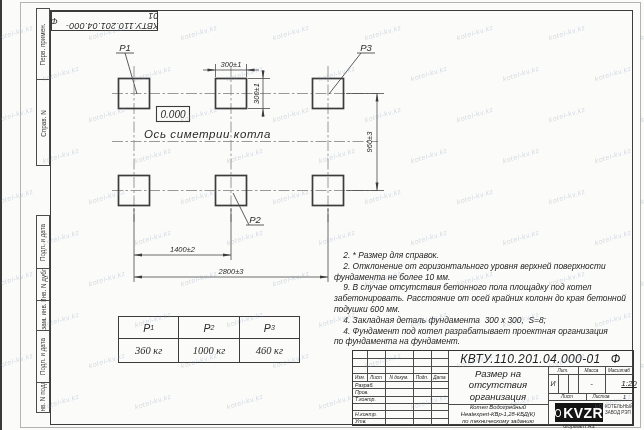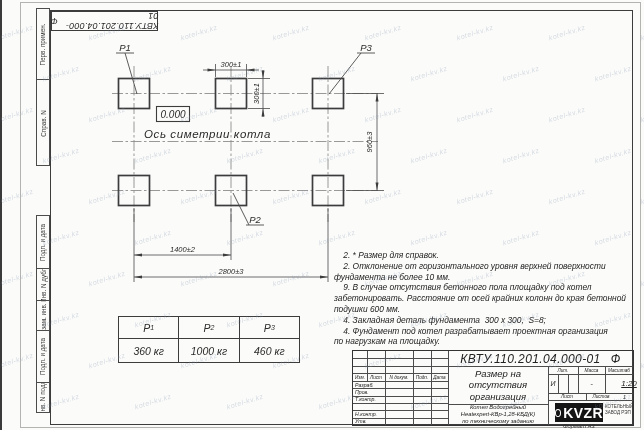--- a/index.html
+++ b/index.html
@@ -25,21 +25,21 @@
   #notes{position:absolute;left:334px;top:250px;width:298px;font-style:italic;
          font-size:8.4px;line-height:10.8px;color:#222;}
   #notes div{white-space:pre-wrap;}
   
   #load-table{position:absolute;left:118px;top:316px;width:180px;border:1.6px solid #3c3c3c;
               font-style:italic;background:transparent;}
   .pt-row{display:flex;}
   .pt-cell{flex:1;border-right:1px solid #3c3c3c;display:flex;align-items:center;justify-content:center;}
   .pt-cell:last-child{border-right:none;}
   .pt-head .pt-cell{height:21px;border-bottom:1px solid #3c3c3c;font-size:10.5px;}
-  .pt-vals .pt-cell{height:23px;font-size:10.5px;}
+  .pt-vals .pt-cell{height:23px;font-size:10.5px;font-family:Liberation Serif, serif;}
   .pt-head sub{font-size:7px;}
   
   #title-block{position:absolute;left:352px;top:350px;width:280px;height:74px;border:1.6px solid #333;
                box-sizing:content-box;background:transparent;}
   .tbl{position:absolute;background:#4c4c4c;}
   .tbc{position:absolute;display:flex;align-items:center;justify-content:center;overflow:hidden;
        font-style:italic;color:#222;}
   #tb-docnum{font-size:12px;letter-spacing:.4px;gap:10px;}
   .tb-title-line{font-size:9.5px;line-height:11.5px;}
   .tb-sub-line{font-size:5.8px;line-height:6.8px;}
@@ -180,21 +180,21 @@
 
   <div id="notes">
     <div>    2. * Размер для справок.</div>
     <div>    2. Отклонение от горизонтального уровня верхней поверхности</div>
     <div>фундамента не более 10 мм.</div>
     <div>    9. В случае отсутствия бетонного пола площадку под котел</div>
     <div>забетонировать. Расстояние от осей крайних колонн до края бетонной</div>
     <div>подушки 600 мм.</div>
     <div>    4. Закладная деталь фундамента  300 х 300,  S=8;</div>
     <div>    4. Фундамент под котел разрабатывает проектная организация</div>
-    <div>по нагрузкам на площадку.</div>
+    <div>по фундамента на фундамент.</div>
   </div>
 
   <div id="load-table">
     <div class="pt-row pt-head">
       <div class="pt-cell">
           <span>P</span>
           <sub>1</sub>
         </div>
       <div class="pt-cell">
           <span>P</span>

